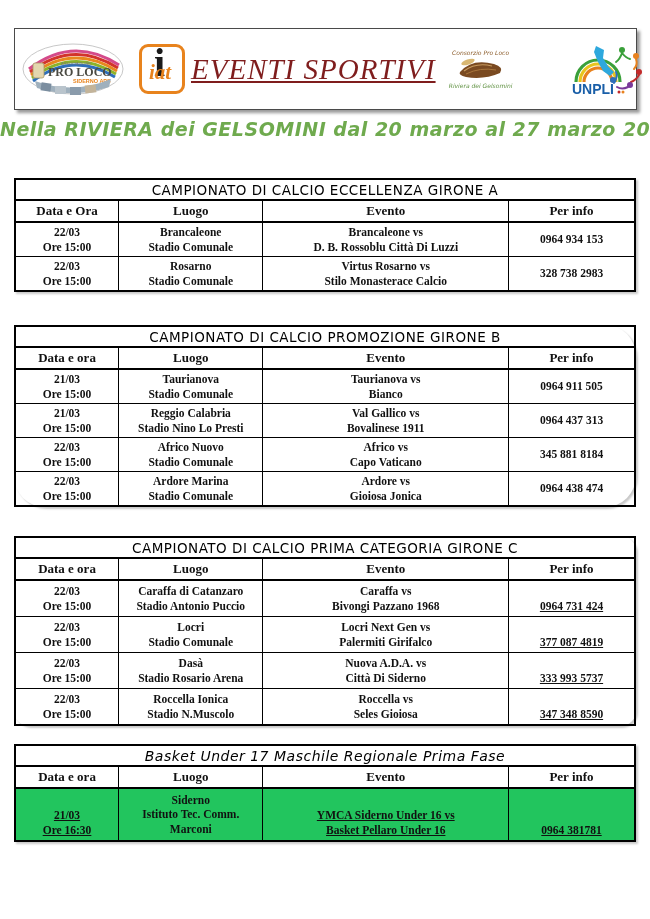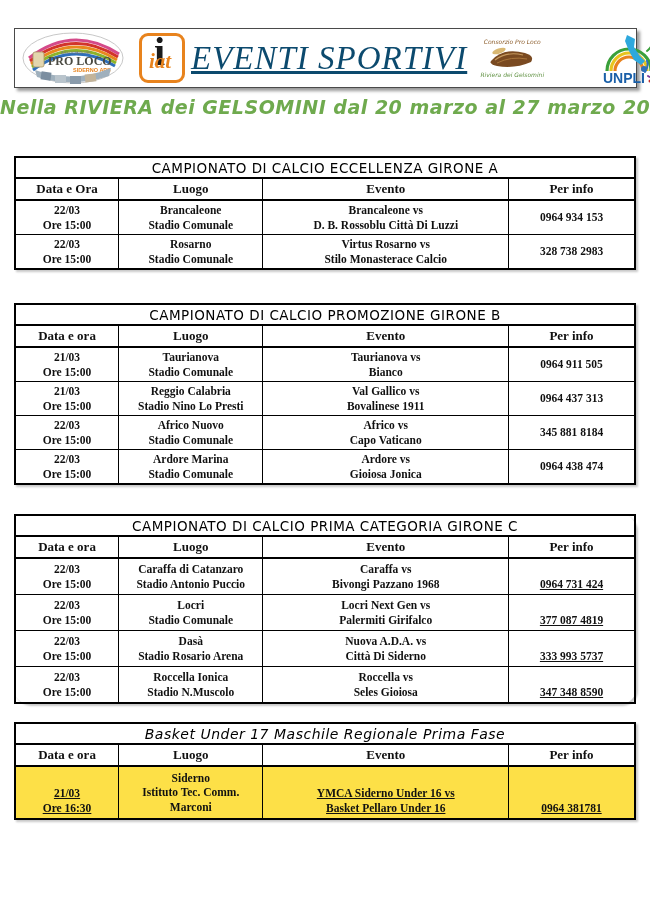--- a/index.html
+++ b/index.html
@@ -4,68 +4,68 @@
 <style>
   html,body{margin:0;padding:0;}
   body{
     width:650px;height:919px;background:#ffffff;overflow:hidden;
     font-family:"Liberation Serif",serif;position:relative;
   }
   
   .header-box{
     margin:28px 13px 0 14px;height:56px;border:1px solid #4a4a4a;
     box-shadow:3px 3px 3px #9a9a9a;background:#fff;
-    display:flex;align-items:center;padding:1px 6px;gap:6px;
+    display:flex;align-items:center;padding:12px 6px;gap:6px;
   }
   .logo{flex:0 0 auto;display:flex;align-items:center;justify-content:center;}
   .logo-proloco{width:104px;height:52px;}
   .logo-iat{
     width:40px;height:44px;border:3px solid #e8831d;border-radius:9px;
     position:relative;margin-left:8px;background:#fff;
   }
   .iat-i{position:absolute;left:12px;top:-4px;font-family:"Liberation Serif",serif;font-weight:bold;font-size:40px;color:#1a1a1a;line-height:1;}
   .iat-script{position:absolute;left:7px;top:13px;font-family:"Liberation Serif",serif;font-style:italic;font-weight:bold;font-size:21px;color:#e8831d;}
   .header-title-wrap{flex:1 1 auto;text-align:center;}
   .header-title{
-    font-family:"Liberation Serif",serif;font-style:italic;font-size:33px;
-    color:#0c4a6e;text-decoration:underline;letter-spacing:1px;white-space:nowrap;
+    font-family:"Liberation Serif",serif;font-style:italic;font-size:29px;
+    color:#7f1d1d;text-decoration:underline;letter-spacing:1px;white-space:nowrap;
   }
   .logo-consorzio{width:78px;height:54px;flex-direction:column;line-height:1;}
   .cons-script{font-family:"DejaVu Sans",sans-serif;font-style:italic;font-size:6px;color:#8a5a28;text-align:center;}
   .cons-green{font-family:"DejaVu Sans",sans-serif;font-style:italic;font-size:6px;color:#5f9141;text-align:center;margin-top:1px;}
   .logo-unpli{width:74px;height:54px;margin-left:44px;}
   
   .subtitle{
     margin-top:8px;text-align:center;
     font-family:"DejaVu Sans",sans-serif;font-style:italic;font-weight:bold;
     font-size:19px;color:#6faa4e;letter-spacing:0.5px;white-space:nowrap;
   }
   
   #tables-container{padding:0 14px;}
   table.ev-table{
     width:100%;border-collapse:collapse;border:2px solid #000;
     box-shadow:2px 2px 2px #c9c9c9;table-layout:fixed;background:#fff;
   }
-  .mt1{margin-top:38px;} .mt2{margin-top:33px;} .mt3{margin-top:29px;border-radius:15px;} .mt4{margin-top:18px;}
+  .mt1{margin-top:38px;} .mt2{margin-top:33px;border-radius:31px;} .mt3{margin-top:29px;border-radius:15px;} .mt4{margin-top:18px;}
   td{border:1px solid #000;text-align:center;vertical-align:middle;padding:1px 2px;color:#111;}
   td.tbl-title{
     height:19px;border-bottom:2px solid #000;
     font-family:"DejaVu Sans",sans-serif;font-size:13.5px;color:#000000;
     letter-spacing:0.5px;font-weight:normal;padding:0;
   }
   td.tbl-title.script{font-style:italic;font-size:14px;}
   td.tbl-head{
     height:18px;border-bottom:2px solid #000;
     font-weight:bold;font-size:13px;font-family:"Liberation Serif",serif;
   }
   td.cell{font-weight:bold;font-size:11.5px;line-height:14.5px;}
   tr.r-std td.cell{height:31px;}
   tr.r-tall td.cell{height:47px;}
   td.v-bottom{vertical-align:bottom;padding-bottom:3px;text-decoration:underline;}
-  tr.highlight td{background:#fde047;}
+  tr.highlight td{background:#22c55e;}
 </style>
 </head>
 <body>
 
 <div class="header-box">
 
   <div class="logo logo-proloco">
     <svg width="104" height="52" viewBox="0 0 104 52">
       <ellipse cx="52" cy="26" rx="50" ry="25" fill="#ffffff" stroke="#c8c8c8" stroke-width="1"></ellipse>
       <path d="M8,26 Q52,-8 98,22" fill="none" stroke="#d44a8a" stroke-width="3"></path>

